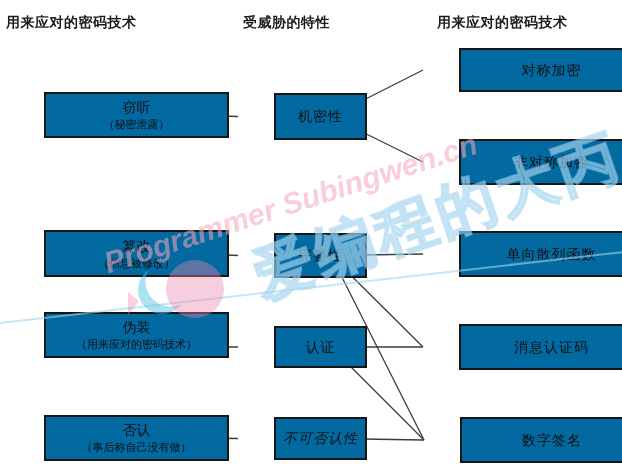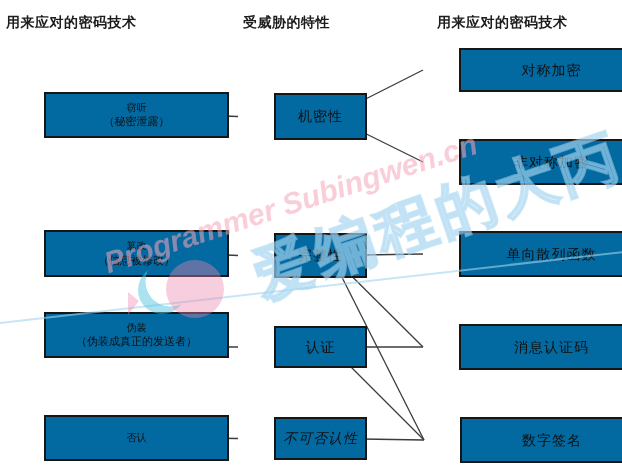--- a/index.html
+++ b/index.html
@@ -6,21 +6,21 @@
   body{font-family:"Liberation Sans","DejaVu Sans",sans-serif;}
   #canvas{position:relative;width:622px;height:474px;background:#ffffff;overflow:hidden;}
   #wires{position:absolute;left:0;top:0;width:622px;height:474px;z-index:1;}
   .col-header{position:absolute;z-index:2;font-size:14px;font-weight:700;color:#1c1c1c;letter-spacing:.5px;white-space:nowrap;}
   .h-threats{left:6px;top:14px;}
   .h-props{left:243px;top:14px;}
   .h-tech{left:437px;top:14px;}
   .node{position:absolute;z-index:2;box-sizing:border-box;background:#0369a1;border:2px solid #161616;
         display:flex;flex-direction:column;align-items:center;justify-content:center;
         color:#101010;text-align:center;line-height:1.35;margin-left:36px;}
-  .node .t1{font-size:10px;}
+  .node .t1{font-size:14px;}
   .node .t2{font-size:11px;white-space:nowrap;}
   .node .lbl{font-size:14px;letter-spacing:1px;}
   .n-eav{left:8px;top:92px;width:185px;height:46px;}
   .n-tam{left:8px;top:230px;width:185px;height:47px;}
   .n-spo{left:8px;top:312px;width:185px;height:46px;}
   .n-rep{left:8px;top:415px;width:185px;height:46px;}
   .n-con{left:238px;top:93px;width:93px;height:47px;}
   .n-int{left:238px;top:233px;width:93px;height:45px;}
   .n-aut{left:238px;top:326px;width:93px;height:42px;}
   .n-non{left:238px;top:417px;width:93px;height:43px;font-style:italic;}
@@ -71,24 +71,25 @@
   <div class="node n-eav">
     <div class="t1">窃听</div>
     <div class="t2">（秘密泄露）</div>
   </div>
   <div class="node n-tam">
     <div class="t1">篡改</div>
     <div class="t2">（信息被修改）</div>
   </div>
   <div class="node n-spo">
     <div class="t1">伪装</div>
-    <div class="t2">（伪装成真正的发送者）</div>
+    <div class="t2">（用来应对的密码技术）</div>
   </div>
   <div class="node n-rep">
     <div class="t1">否认</div>
+    <div class="t2">（事后称自己没有做）</div>
   </div>
 
   <div class="node n-con">
     <div class="lbl">机密性</div>
   </div>
   <div class="node n-int">
     <div class="lbl">完整性</div>
   </div>
   <div class="node n-aut">
     <div class="lbl">认证</div>

